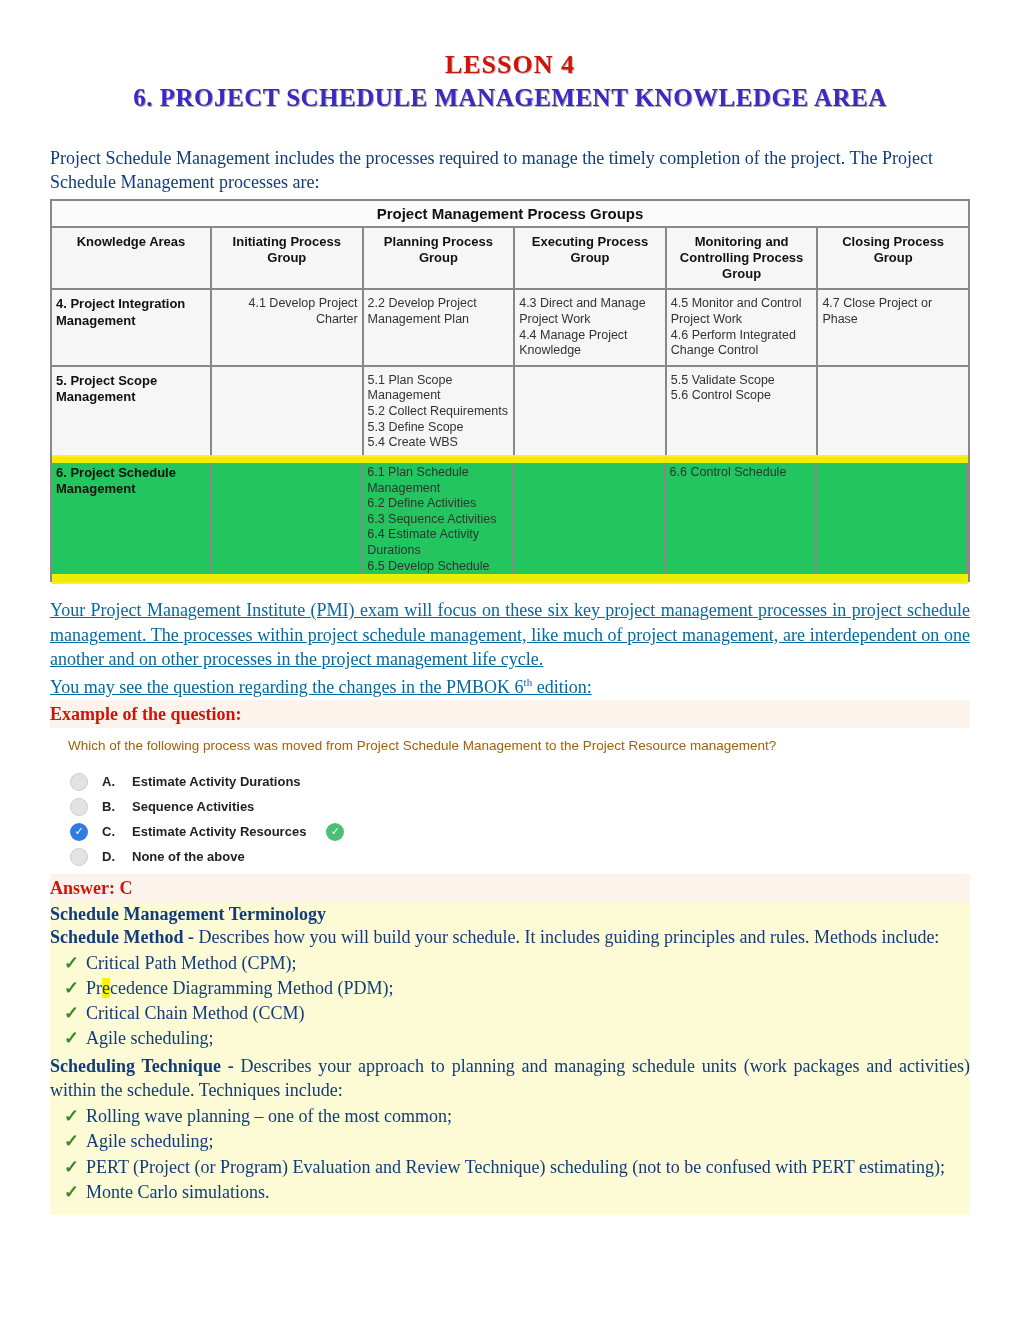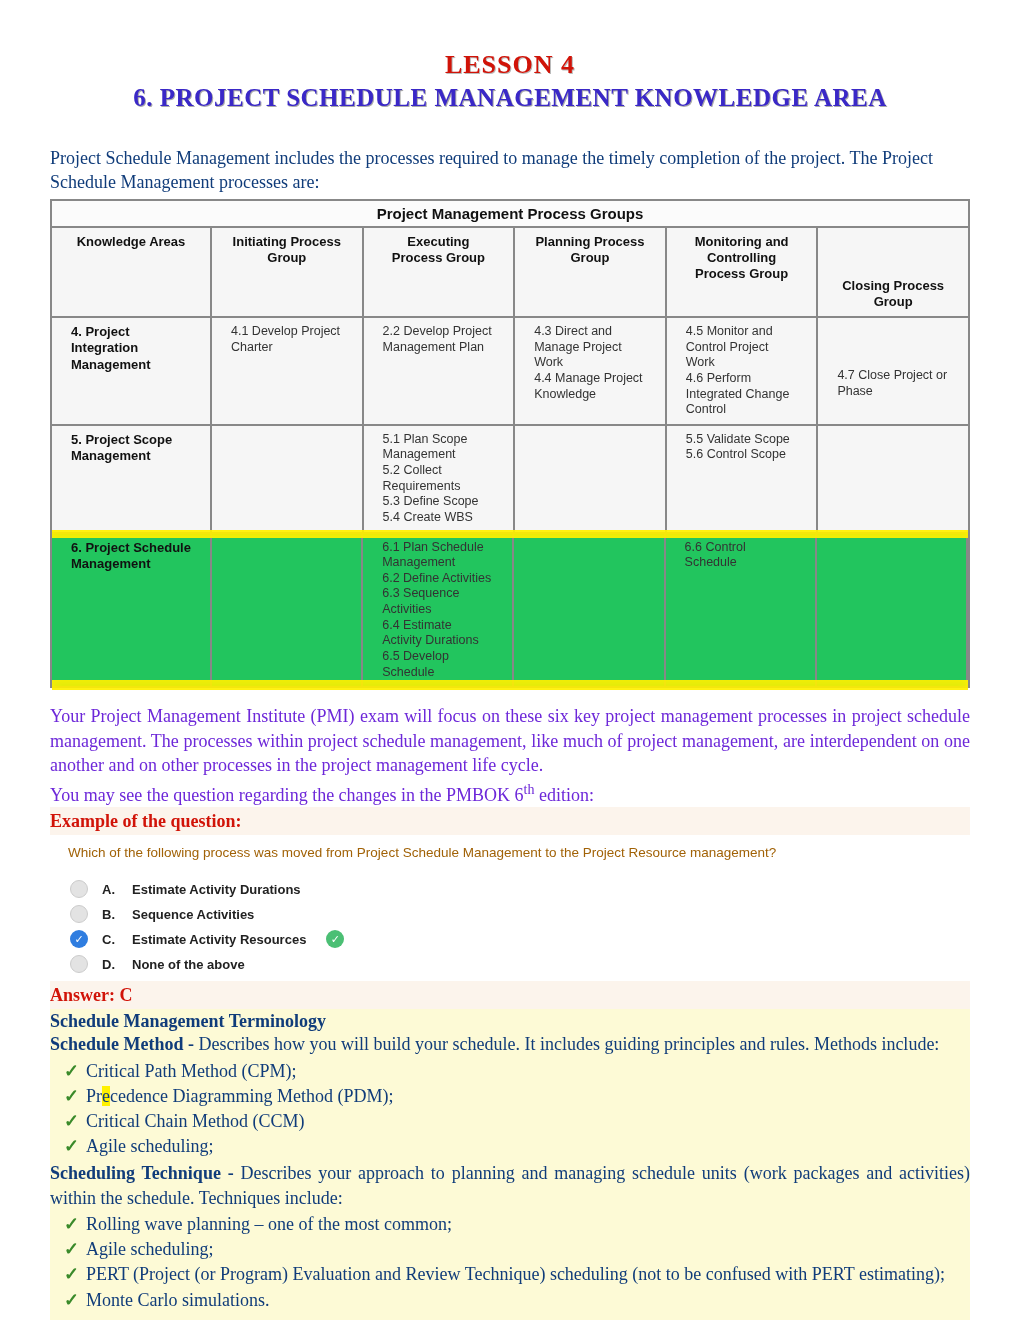--- a/index.html
+++ b/index.html
@@ -48,45 +48,46 @@
     font-size: 15px;
     border-bottom: 2px solid #888;
     padding: 4px 0;
     background: #fbfbfb;
     color:#111;
   }
   .pg-row { display: flex; border-bottom: 2px solid #888; }
   .pg-row:last-child { border-bottom: none; }
   .pg-cell {
     border-right: 2px solid #888;
-    padding: 6px 19px;
+    padding: 6px 4px;
     font-size: 12.5px;
     color: #333;
     line-height: 1.25;
     box-sizing: border-box;
   }
-  .pg-cell:last-child { border-right: none; margin-top: 44px; }
+  .pg-cell:last-child { border-right: none; }
   .c-ka { width: 160px; font-weight: bold; font-size: 13px; color:#111; }
   .c-col { flex: 1; }
   .pg-head .pg-cell { text-align: center; font-weight: bold; font-size: 13px; color:#111; }
   .hl-row { background: #22c55e; position: relative; }
   .hl-top, .hl-bot {
     position: absolute; left: 0; right: 0; height: 8px;
     box-shadow: 0 0 6px 2px rgba(255,240,0,.8) inset;
     background: rgba(255, 240, 0, .85);
     pointer-events:none;
   }
   .hl-top { top: -4px; }
   .hl-bot { bottom: -4px; height:10px; }
   .body-para {
-    color: #6d28d9;
+    color: #0369a1;
     font-size: 18px;
     line-height: 1.35;
     margin-top: 16px;
     text-align: justify;
+    text-decoration: underline;
   }
   .example-band {
     background: #fcf4ec;
     padding: 4px 16px 3px 0;
   }
   .red-bold { color: #d11308; font-weight: bold; font-size: 18px; }
   .q-text {
     font-family: Arial, Helvetica, sans-serif;
     font-size: 13.5px;
     color: #a16207;
@@ -111,44 +112,44 @@
   }
   .opt-letter { font-weight: bold; color:#222; width:16px; }
   .opt-text { font-weight: bold; color:#222; }
   .yellow-block { background: #fdfad6; padding: 2px 0 8px 0; }
   .blue-bold { color: #103c7a; font-weight: bold; font-size: 18px; }
   .term-para { color: #103c7a; font-size: 18px; line-height:1.35; text-align: justify; }
   .check-list { margin: 2px 0 2px 14px; padding:0; }
   .check-list li { list-style: none; color:#103c7a; font-size:18px; line-height:1.4; padding-left: 22px; position:relative;}
   .check-list li::before { content:"✓"; position:absolute; left:0; color:#3a8a2a; font-weight:bold; }
   .hl-char { background: #fff100; }
-  sup { font-size: 14px; }
+  sup { font-size: 11px; }
 </style>
 </head>
 <body>
 
 <div class="lesson-title">LESSON 4</div>
 <div class="section-title">6. PROJECT SCHEDULE MANAGEMENT KNOWLEDGE AREA</div>
 
 <div class="intro">Project Schedule Management includes the processes required to manage the timely completion of the project. The Project Schedule Management processes are:</div>
 
 <div class="pg-wrap">
   <div class="pg-caption">Project Management Process Groups</div>
   <div class="pg-row pg-head">
     <div class="pg-cell c-ka">Knowledge Areas</div>
     <div class="pg-cell c-col">Initiating Process Group</div>
+    <div class="pg-cell c-col">Planning Process Group</div>
     <div class="pg-cell c-col">Executing Process Group</div>
-    <div class="pg-cell c-col">Planning Process Group</div>
     <div class="pg-cell c-col">Monitoring and Controlling Process Group</div>
     <div class="pg-cell c-col">Closing Process Group</div>
   </div>
   <div id="pg-body">
       <div class="pg-row">
         <div class="pg-cell c-ka">4. Project Integration Management</div>
-        <div class="pg-cell c-col" style="white-space: pre-line;">4.1 Develop Project Charter</div>
+        <div class="pg-cell c-col" style="white-space: pre-line; text-align: right;">4.1 Develop Project Charter</div>
         <div class="pg-cell c-col" style="white-space: pre-line;">2.2 Develop Project Management Plan</div>
         <div class="pg-cell c-col" style="white-space: pre-line;">4.3 Direct and Manage Project Work
 4.4 Manage Project Knowledge</div>
         <div class="pg-cell c-col" style="white-space: pre-line;">4.5 Monitor and Control Project Work
 4.6 Perform Integrated Change Control</div>
         <div class="pg-cell c-col" style="white-space: pre-line;">4.7 Close Project or Phase</div>
       </div>
       <div class="pg-row">
         <div class="pg-cell c-ka">5. Project Scope Management</div>
         <div class="pg-cell c-col" style="white-space: pre-line;"></div>

